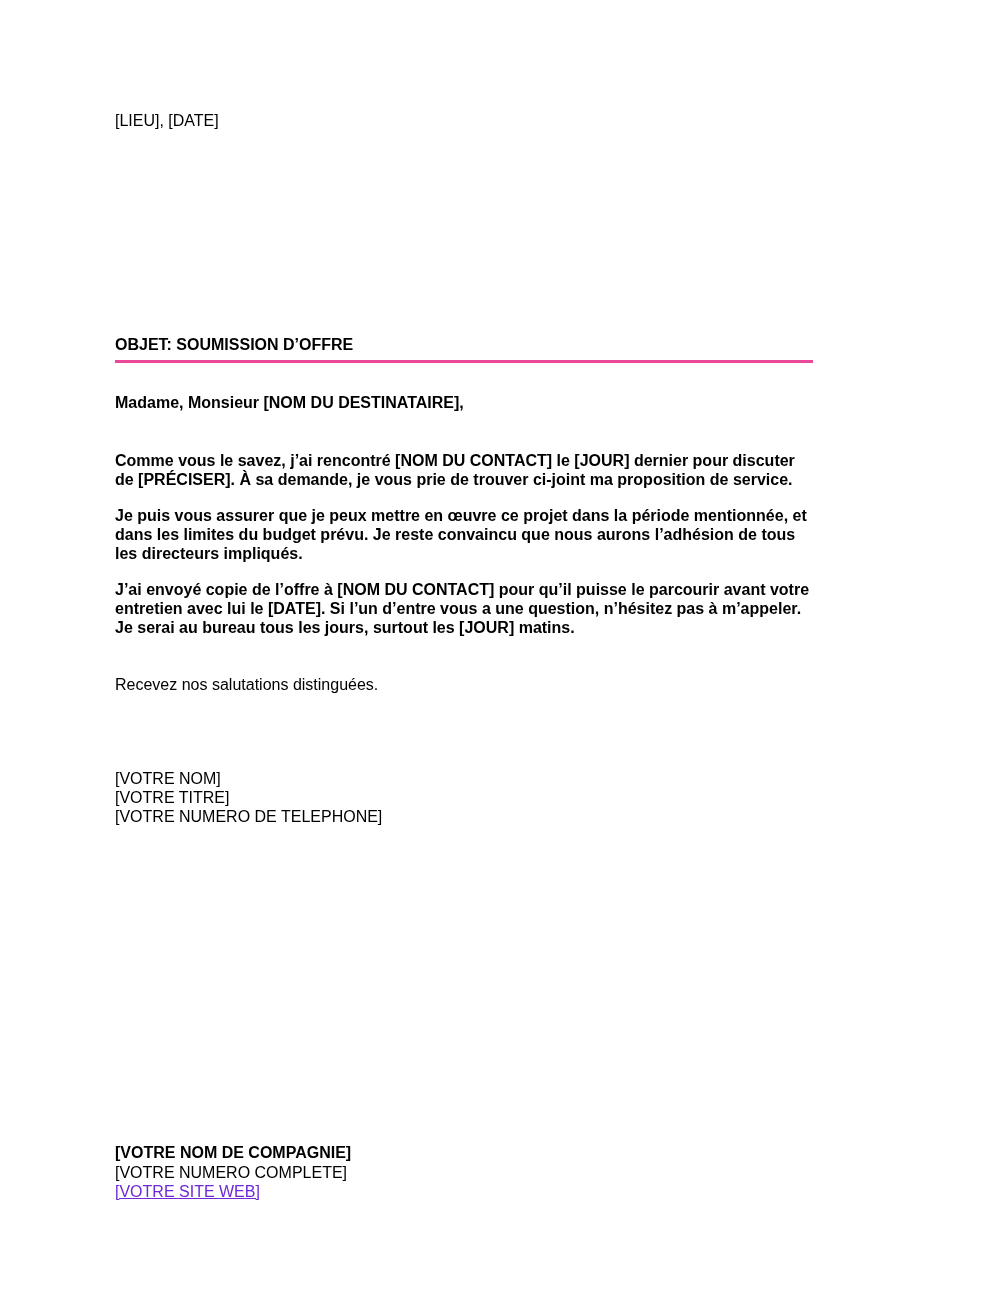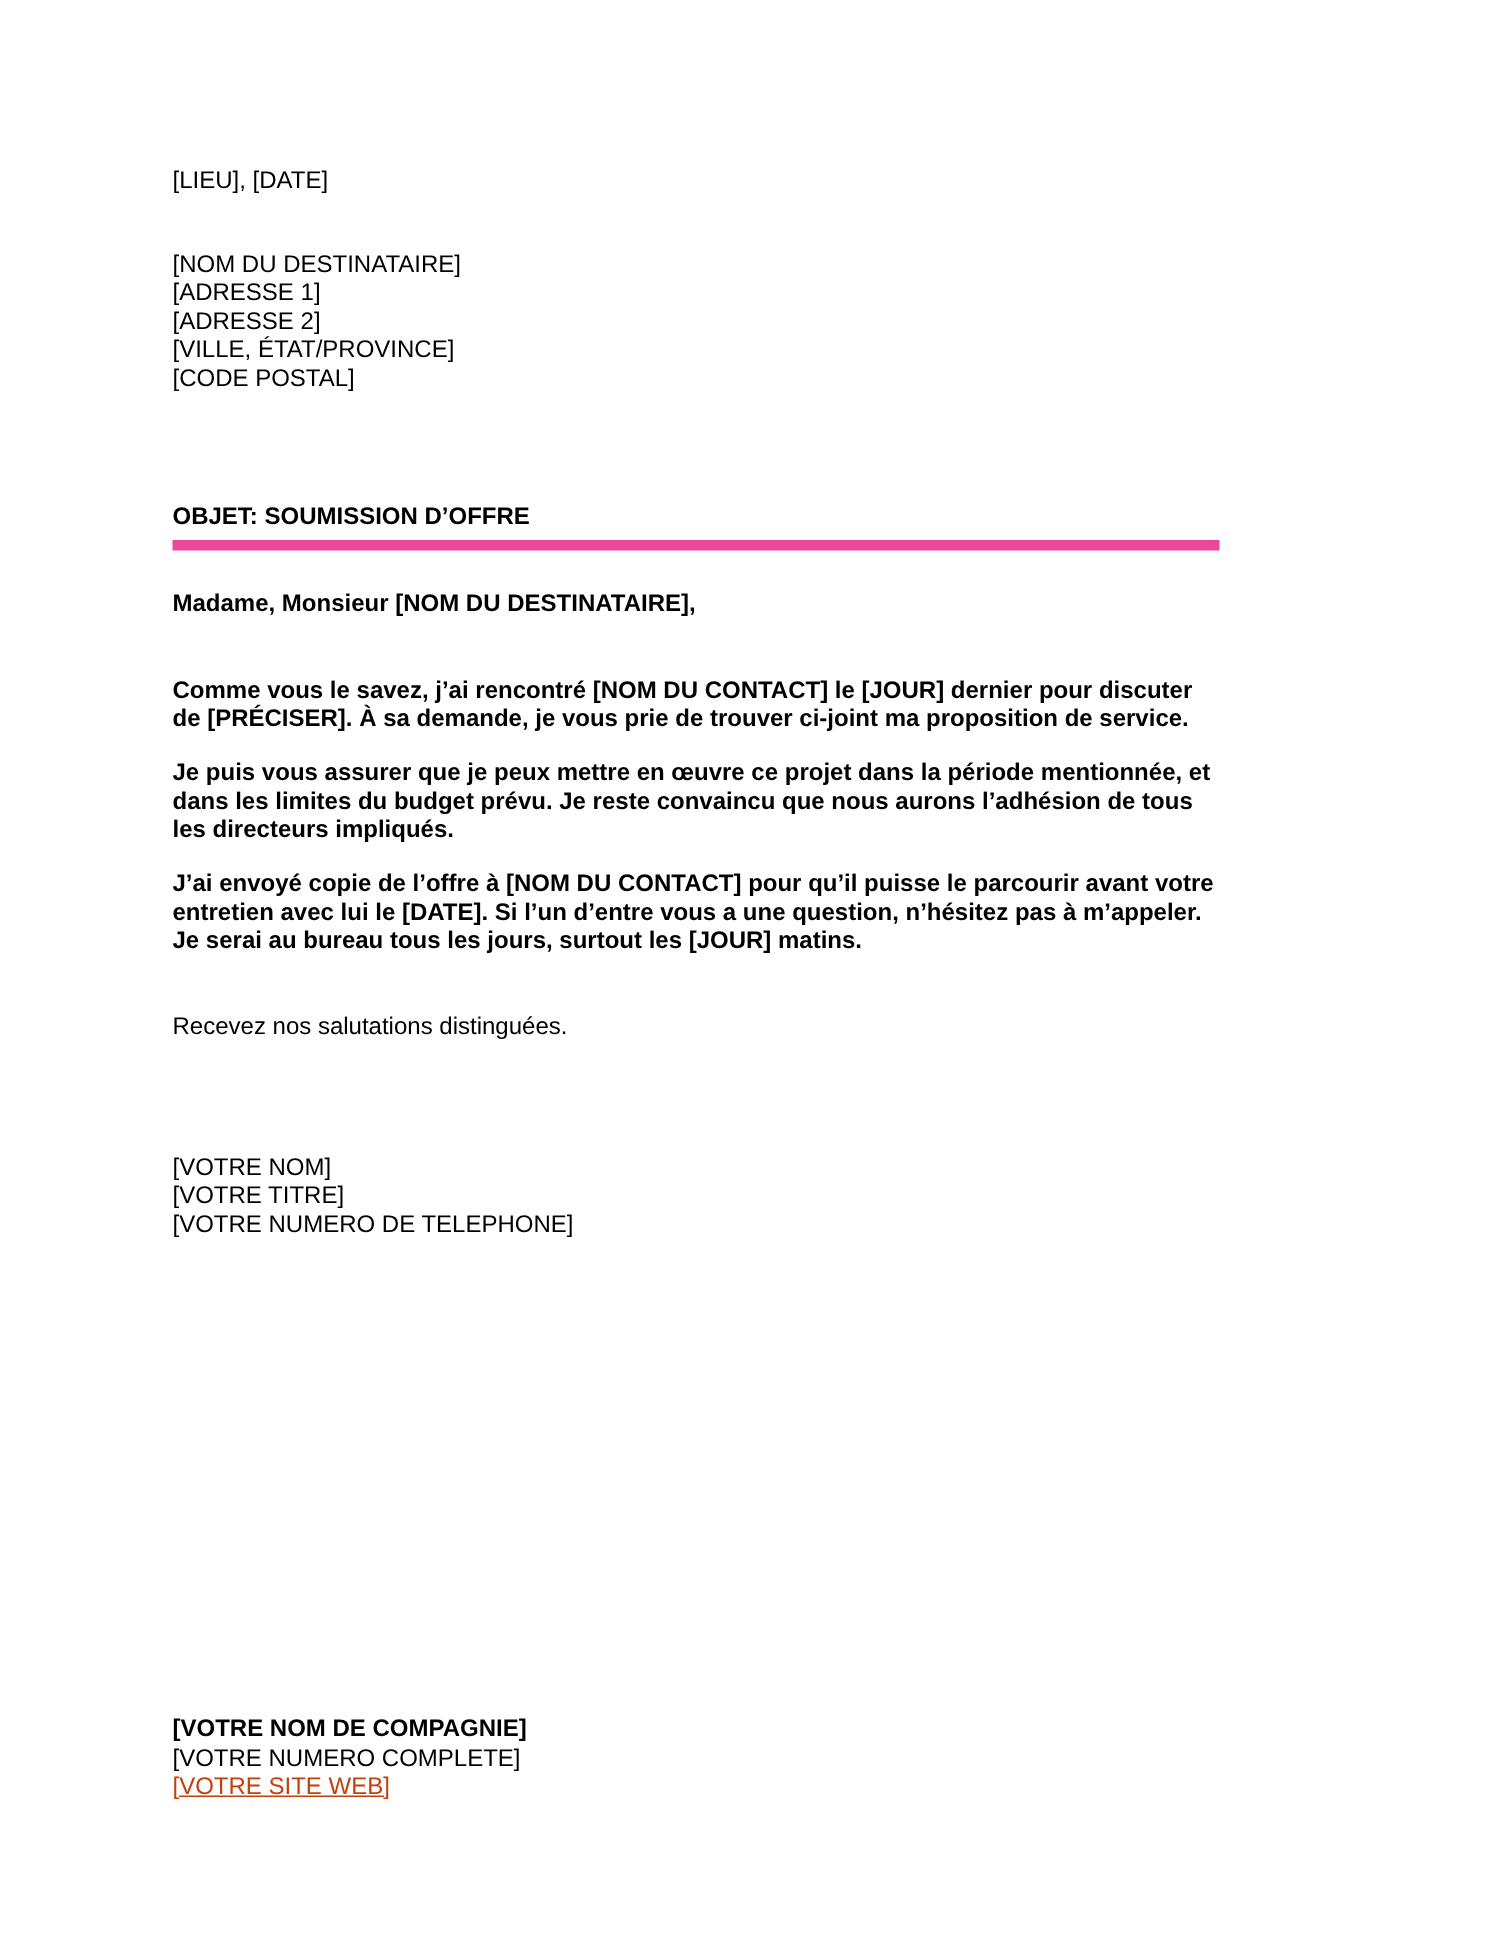--- a/index.html
+++ b/index.html
@@ -22,54 +22,47 @@
     position: absolute;
     left: 115px;
     right: 115px;
   }
   .place-date { top: 111px; }
   .recipient  { top: 167px; }
   .subject {
     top: 335px;
     font-weight: bold;
     padding-bottom: 6px;
-    border-bottom: 7px solid #ec4899;
+    border-bottom: 3px solid #ec4899;
   }
   .salutation { top: 393px; font-weight: bold; }
   .body-text  { top: 451px; }
   .body-text p { margin: 0 0 17px 0; font-weight: bold; }
   .closing    { top: 675px; }
   .signature  { top: 769px; }
   .footer {
     top: 1127px;
     text-align: left;
     line-height: 19.5px;
     margin-top: 16px;
   }
   .footer .company { font-weight: bold; }
   .weblink {
-    color: #c2410c;
+    color: #6d28d9;
     text-decoration: underline;
     cursor: pointer;
   }
 </style>
 </head>
 <body>
 
 <div class="page">
 
   <div class="block place-date">[LIEU], [DATE]</div>
 
-  <div class="block recipient">
-    <div>[NOM DU DESTINATAIRE]</div>
-    <div>[ADRESSE 1]</div>
-    <div>[ADRESSE 2]</div>
-    <div>[VILLE, ÉTAT/PROVINCE]</div>
-    <div>[CODE POSTAL]</div>
-  </div>
 
   <div class="block subject">OBJET: SOUMISSION D’OFFRE</div>
 
   <div class="block salutation">Madame, Monsieur [NOM DU DESTINATAIRE],</div>
 
   <div class="block body-text">
     <p>Comme vous le savez, j’ai rencontré [NOM DU CONTACT] le [JOUR] dernier pour discuter de [PRÉCISER]. À sa demande, je vous prie de trouver ci-joint ma proposition de service.</p>
     <p>Je puis vous assurer que je peux mettre en œuvre ce projet dans la période mentionnée, et dans les limites du budget prévu. Je reste convaincu que nous aurons l’adhésion de tous les directeurs impliqués.</p>
     <p>J’ai envoyé copie de l’offre à [NOM DU CONTACT] pour qu’il puisse le parcourir avant votre entretien avec lui le [DATE]. Si l’un d’entre vous a une question, n’hésitez pas à m’appeler. Je serai au bureau tous les jours, surtout les [JOUR] matins.</p>
   </div>

